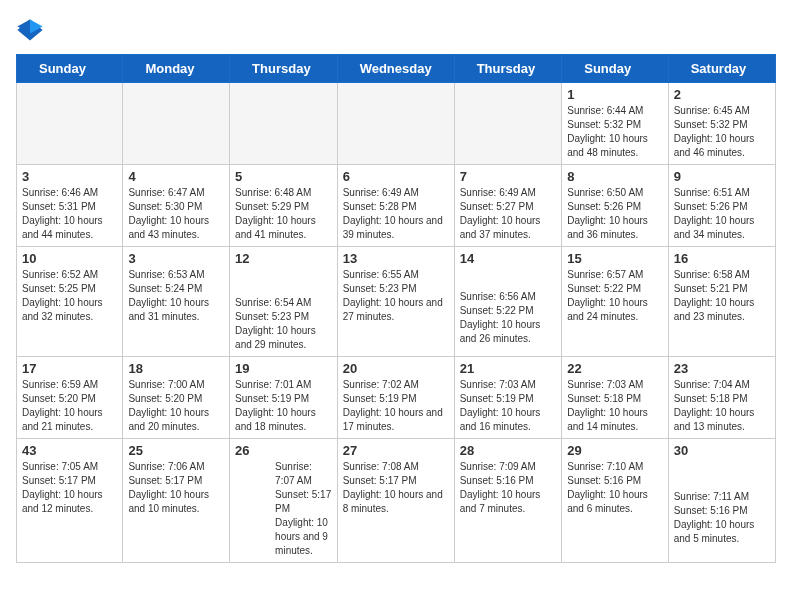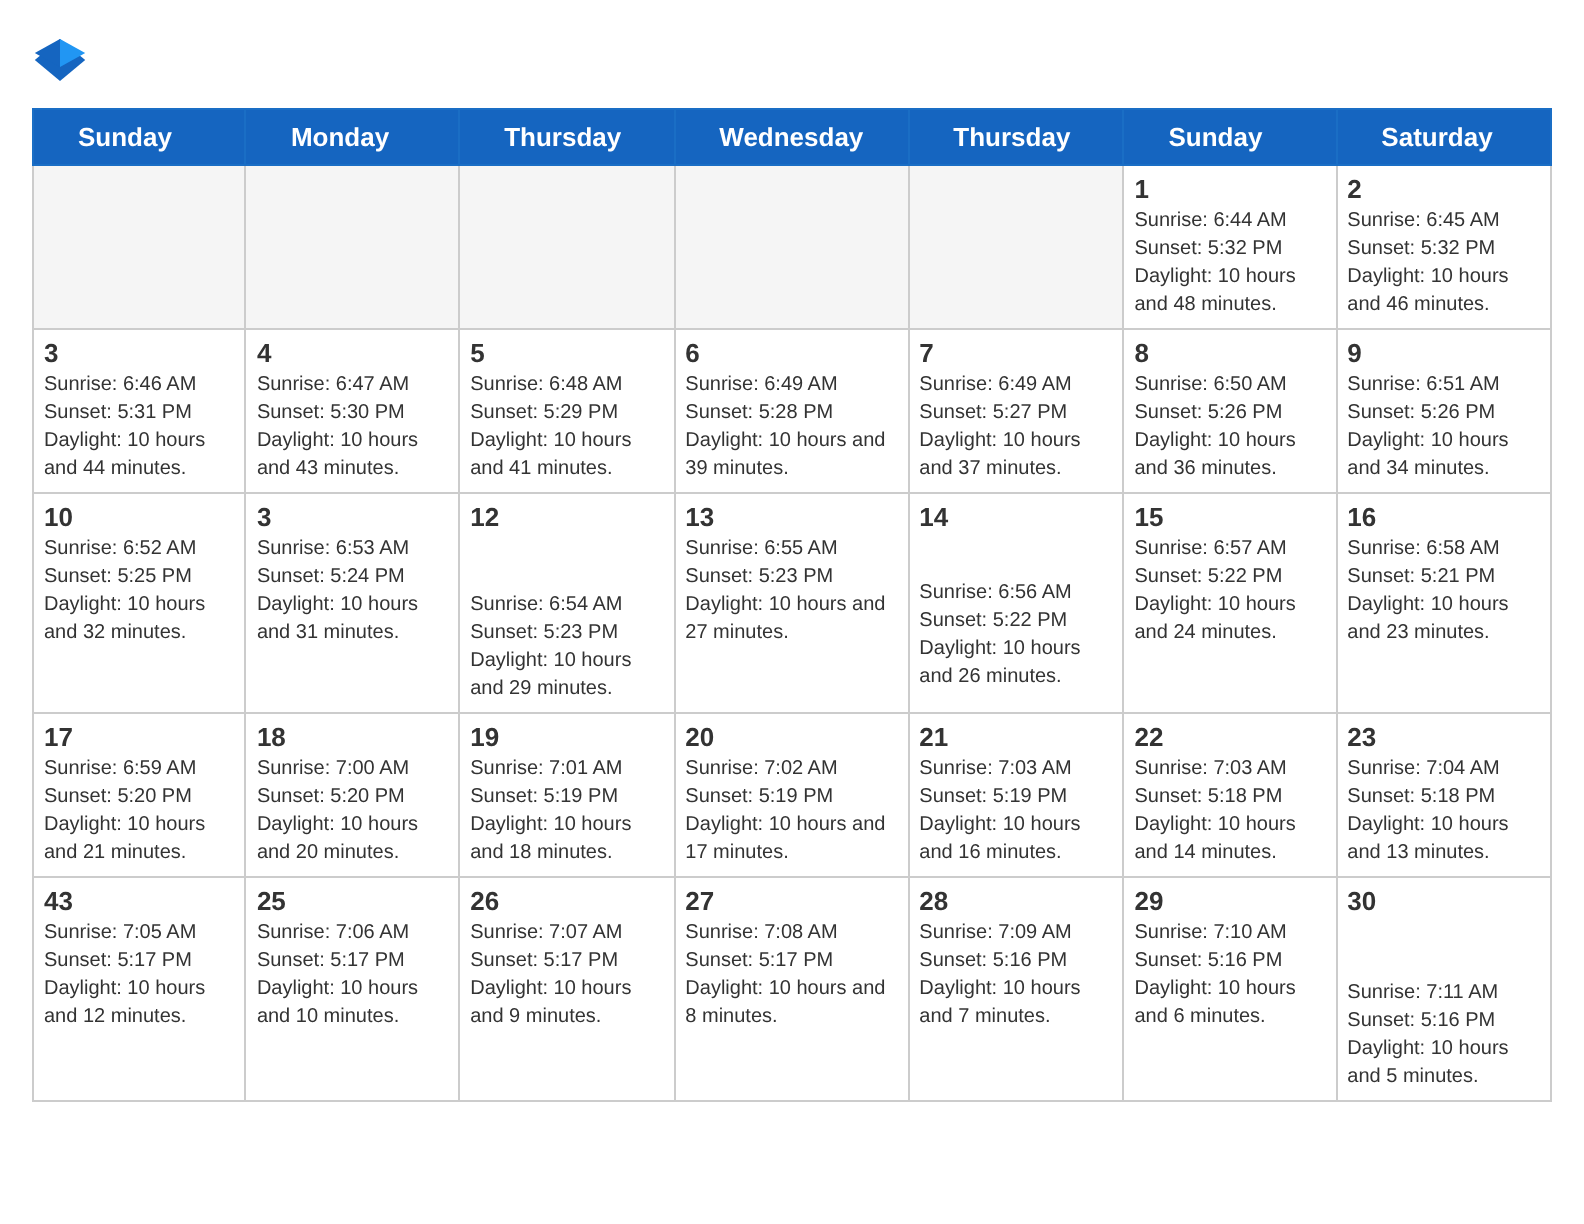--- a/index.html
+++ b/index.html
@@ -284,21 +284,21 @@
 Daylight: 10 hours and 12 minutes.</div>
           </td>
           <td>
             <span class="day-num">25</span>
             <div class="day-info" style="white-space: pre-line;">Sunrise: 7:06 AM
 Sunset: 5:17 PM
 Daylight: 10 hours and 10 minutes.</div>
           </td>
           <td>
             <span class="day-num">26</span>
-            <div class="day-info" style="white-space: pre-line;">Sunrise: 7:07 AM
+            <div class="day-info" style="white-space: pre-line; margin-left: 40px;">Sunrise: 7:07 AM
 Sunset: 5:17 PM
 Daylight: 10 hours and 9 minutes.</div>
           </td>
           <td>
             <span class="day-num">27</span>
             <div class="day-info" style="white-space: pre-line;">Sunrise: 7:08 AM
 Sunset: 5:17 PM
 Daylight: 10 hours and 8 minutes.</div>
           </td>
           <td>

